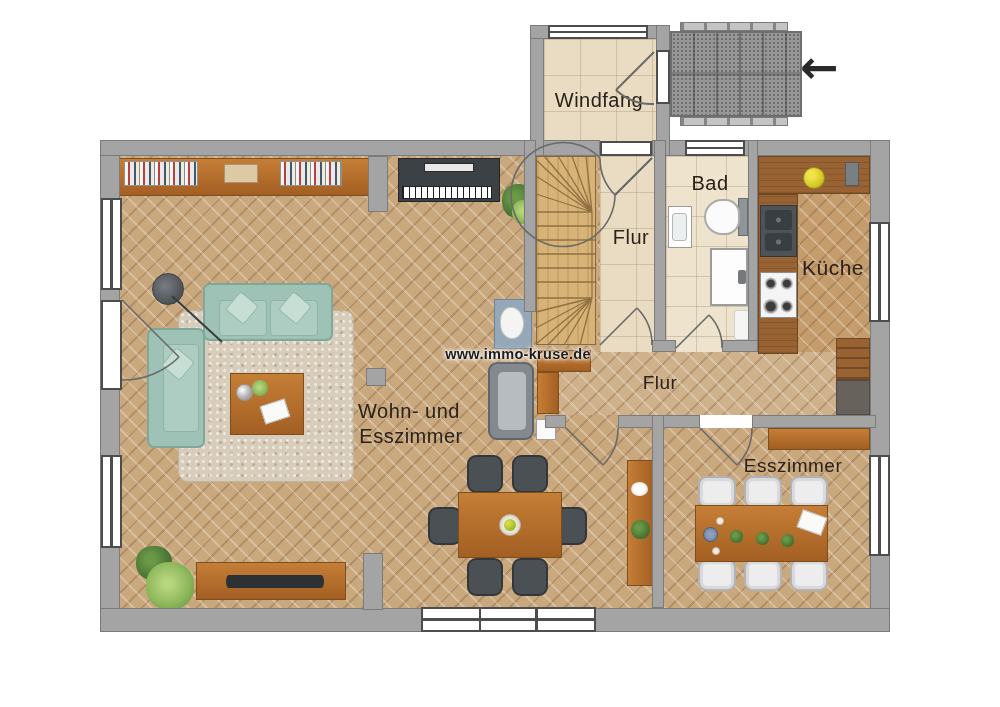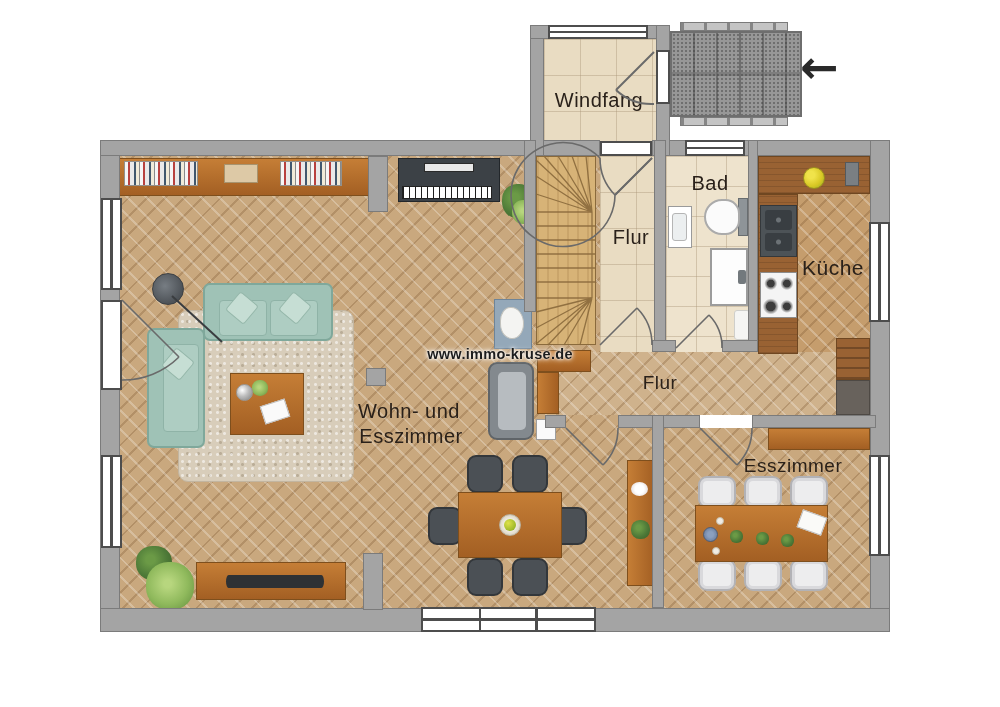--- a/index.html
+++ b/index.html
@@ -210,21 +210,21 @@
   <div class="abs jamb" style="left:600px;top:141px;width:52px;height:15px"></div>
 
   <div class="label" style="left:599px;top:100px">Windfang</div>
   <div class="label" style="left:710px;top:183px">Bad</div>
   <div class="label" style="left:631px;top:237px">Flur</div>
   <div class="label" style="left:833px;top:268px;font-size:21px">Küche</div>
   <div class="label small" style="left:660px;top:383px">Flur</div>
   <div class="label" style="left:409px;top:411px">Wohn- und</div>
   <div class="label" style="left:411px;top:436px">Esszimmer</div>
   <div class="label small" style="left:793px;top:466px">Esszimmer</div>
-  <div class="watermark" style="left:500px;top:354px">www.immo-kruse.de</div>
+  <div class="watermark" style="left:518px;top:354px">www.immo-kruse.de</div>
 
   <svg class="overlay" width="1000" height="707" viewBox="0 0 1000 707">
     <g stroke="#8a6a3c" stroke-width="1.3" opacity="0.9">
       <path d="M592 212 L536 160 M592 212 L544 156 M592 212 L558 156 M592 212 L572 156 M592 212 L586 156 M592 212 L536 176 M592 212 L536 194" fill="none"></path>
       <path d="M536 212 H592 M536 226 H596 M536 240 H596 M536 254 H596 M536 268 H596 M536 282 H596 M536 298 H592" fill="none"></path>
       <path d="M592 298 L536 312 M592 298 L536 328 M592 298 L536 344 M592 298 L548 345 M592 298 L564 345 M592 298 L580 345 M592 212 V298" fill="none"></path>
     </g>
     <g stroke="#6a6a6a" stroke-width="1.6" fill="none">
       <path d="M654 104 A52 52 0 0 1 616 90 M654 52 L616 90" stroke-width="2"></path>
       <path d="M600 158 A52 52 0 1 0 615 195 M652 158 L615 195" transform="translate(0,0)"></path>

